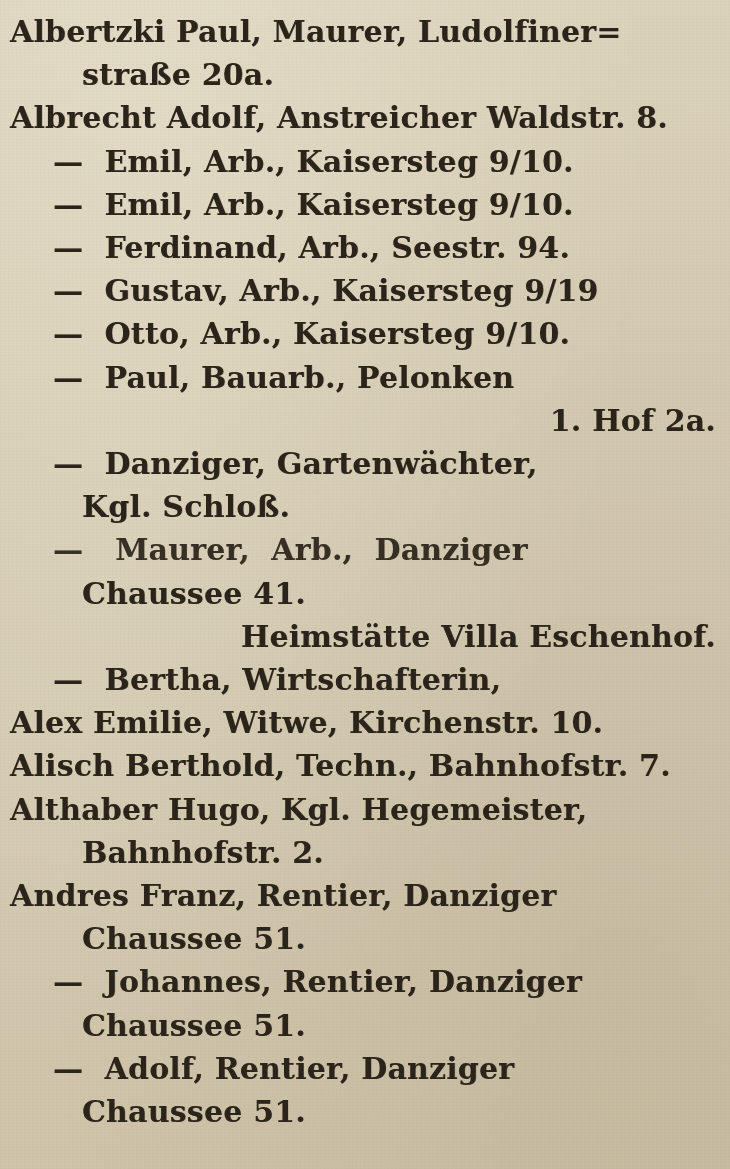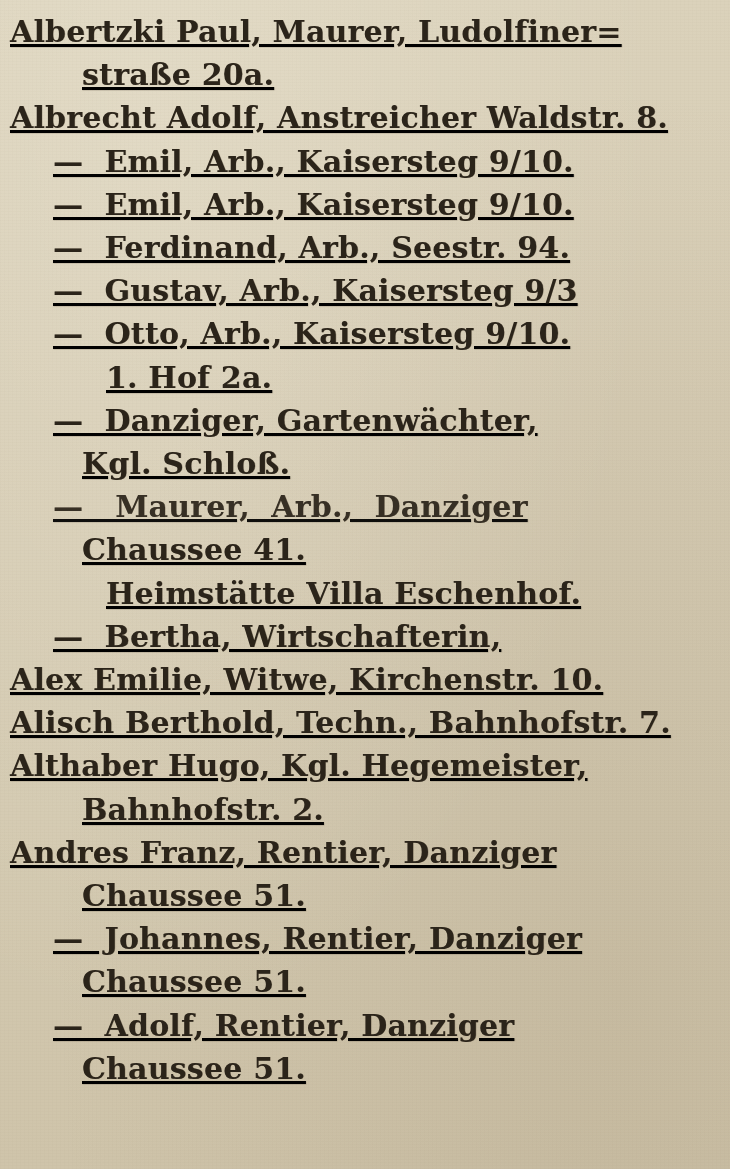--- a/index.html
+++ b/index.html
@@ -16,21 +16,20 @@
   #page {
     position: relative;
     width: 730px;
     height: 1169px;
     background:
       radial-gradient(ellipse at 20% 10%, rgba(255,252,240,0.22), rgba(255,255,255,0) 62%),
       radial-gradient(ellipse at 85% 85%, rgba(120,100,70,0.12), rgba(255,255,255,0) 65%),
       linear-gradient(180deg, #dbd2bb 0%, #d6ccb4 35%, #d3c9b0 70%, #cfc4aa 100%);
     box-sizing: border-box;
     padding: 10px 14px 0 10px;
-    text-decoration: underline;
   }
   #grain {
     position: absolute;
     inset: 0;
     pointer-events: none;
     opacity: 0.35;
     background-image:
       repeating-linear-gradient(0deg, rgba(90,75,50,0.05) 0px, rgba(90,75,50,0.05) 1px, rgba(255,255,255,0) 1px, rgba(255,255,255,0) 3px),
       repeating-linear-gradient(90deg, rgba(90,75,50,0.04) 0px, rgba(90,75,50,0.04) 1px, rgba(255,255,255,0) 1px, rgba(255,255,255,0) 4px);
   }
@@ -48,21 +47,21 @@
     font-size: 30px;
     line-height: 43.2px;
     color: #2b241a;
     letter-spacing: 0.2px;
     white-space: pre;
     text-rendering: optimizeLegibility;
     -webkit-font-smoothing: none;
     text-shadow: 0.4px 0.4px 0px rgba(60,45,25,0.35);
   }
   .line.indent2 { padding-left: 72px; }
-  .line.indent3 { padding-left: 96px; }
+  .line.indent3 { padding-left: 96px; text-align: right; }
   .line.dashline { padding-left: 0; margin-left: 43px; }
   .fade {
     opacity: 0.93;
   }
 </style>
 </head>
 <body>
 
 <div id="page">
   <div id="grain"></div>
@@ -83,28 +82,29 @@
 
     <div class="entry">
       <div class="line dashline">—  Emil, Arb., Kaisersteg 9/10.</div>
     </div>
 
     <div class="entry">
       <div class="line dashline">—  Ferdinand, Arb., Seestr. 94.</div>
     </div>
 
     <div class="entry">
-      <div class="line dashline">—  Gustav, Arb., Kaisersteg 9/3</div>
+      <div class="line dashline">—  Gustav, Arb., Kaisersteg 9/19</div>
     </div>
 
     <div class="entry">
       <div class="line dashline">—  Otto, Arb., Kaisersteg 9/10.</div>
     </div>
 
     <div class="entry">
+      <div class="line dashline">—  Paul, Bauarb., Pelonken</div>
       <div class="line indent3">1. Hof 2a.</div>
     </div>
 
     <div class="entry">
       <div class="line dashline">—  Danziger, Gartenwächter,</div>
       <div class="line indent2">Kgl. Schloß.</div>
     </div>
 
     <div class="entry">
       <div class="line dashline fade">—   Maurer,  Arb.,  Danziger</div>

